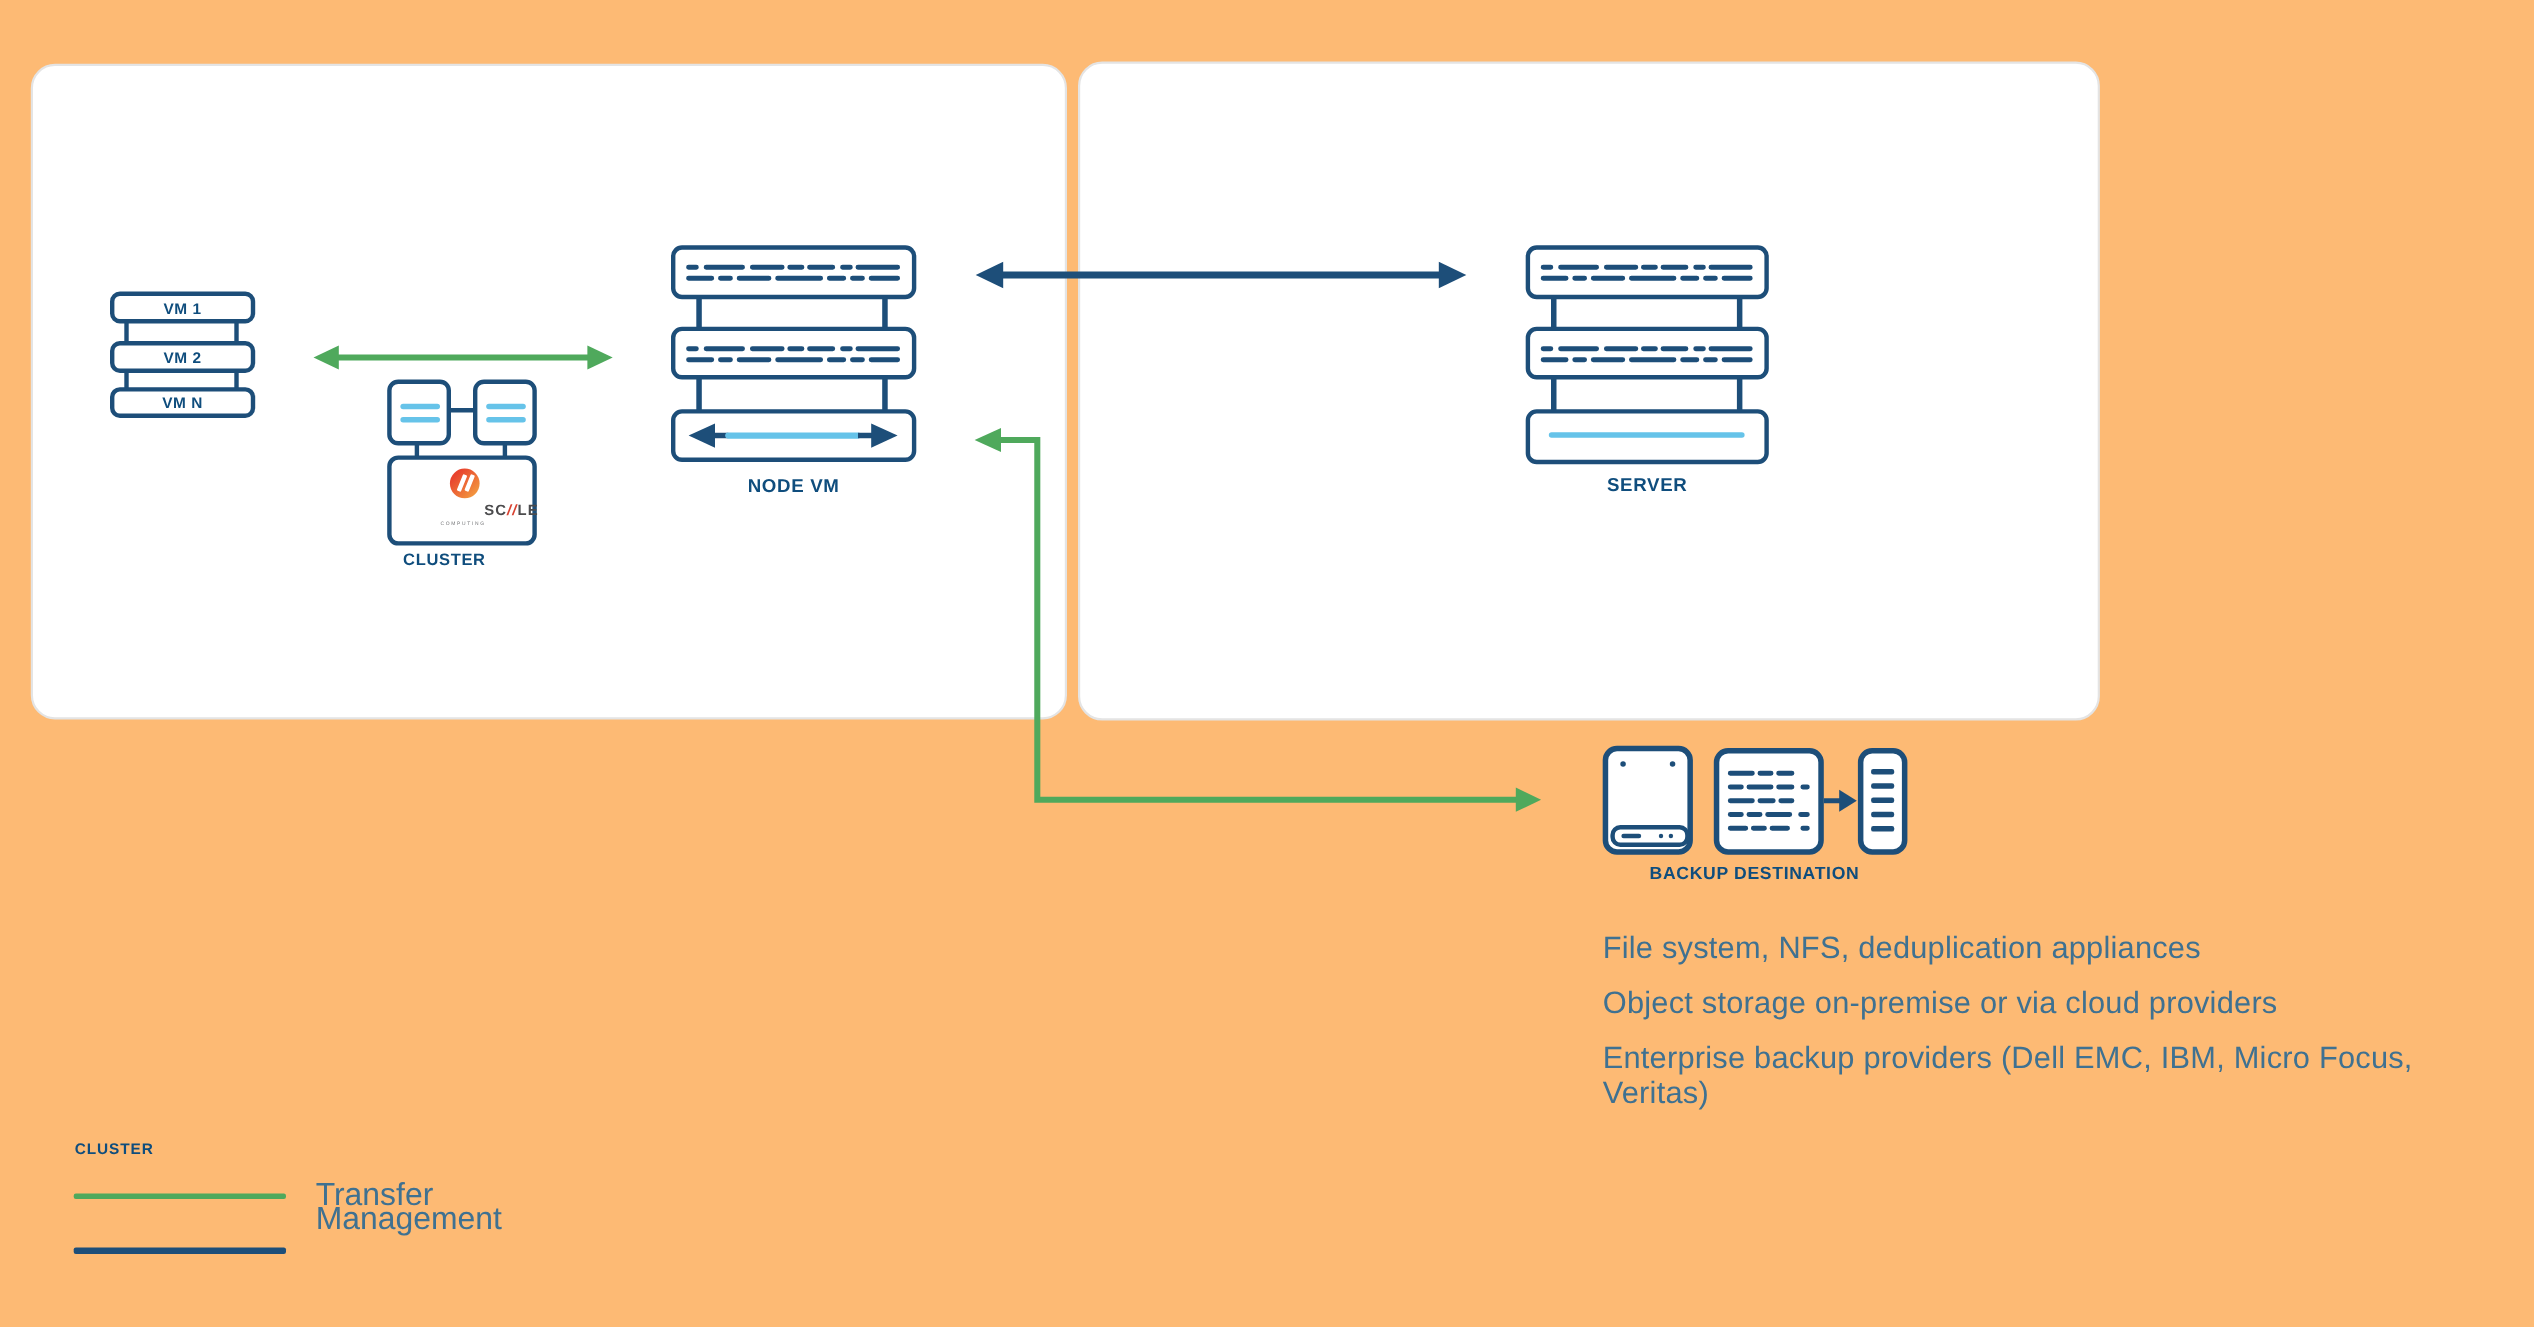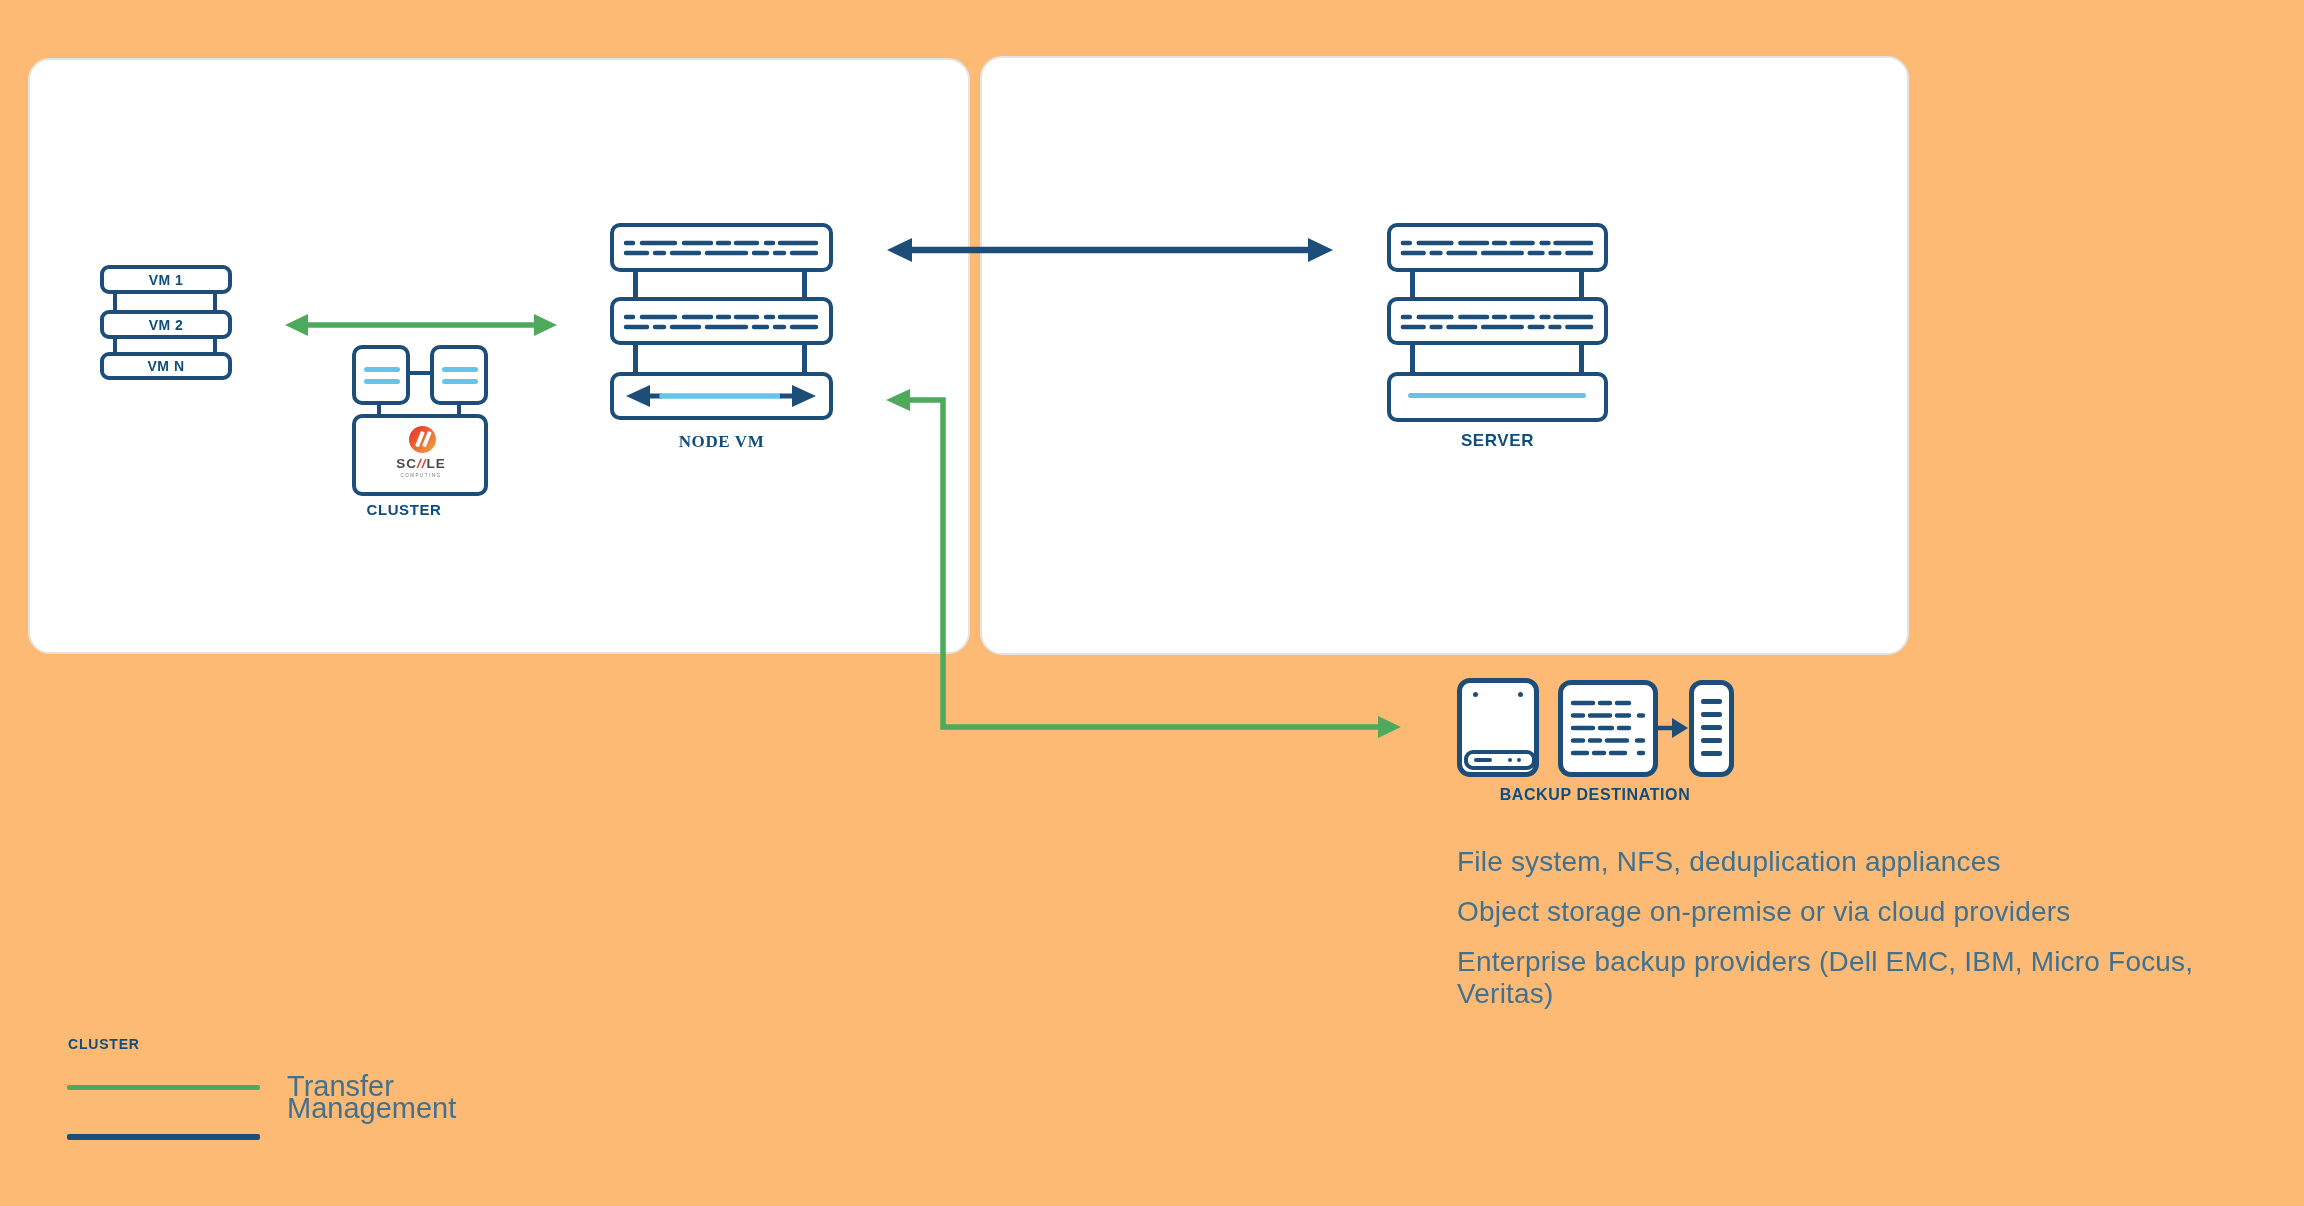--- a/index.html
+++ b/index.html
@@ -67,21 +67,21 @@
     </div>
     <div class="clusterbox" style="left:430px;top:345px;width:58px;height:60px;">
       <div class="blueline" style="left:8px;top:18px;width:36px;height:4.5px;"></div>
       <div class="blueline" style="left:8px;top:30px;width:36px;height:4.5px;"></div>
     </div>
     <div class="clusterbox" style="left:352px;top:414px;width:136px;height:82px;">
       <div class="logo-circle" style="left:53px;top:8px;width:27px;height:27px;">
         <div class="logo-bar" style="left:9px;top:5px;"></div>
         <div class="logo-bar" style="left:16px;top:5px;"></div>
       </div>
-      <div class="scale-word" style="left:0;top:38px;width:130px;"><span>SC</span><span class="red">//</span><span>LE</span></div>
+      <div class="scale-word" style="left:0;top:38px;width:130px;padding-left:44px;"><span>SC</span><span class="red">//</span><span>LE</span></div>
       <div class="computing-word" style="left:0;top:55px;width:130px;">COMPUTING</div>
     </div>
     <div class="navylabel" style="left:324px;top:501px;width:160px;font-size:15px;">CLUSTER</div>
   </div>
 
   <div>
     <div class="connbar" style="left:633px;top:268px;width:5px;height:33px;"></div>
     <div class="connbar" style="left:802px;top:268px;width:5px;height:33px;"></div>
     <div class="connbar" style="left:633px;top:341px;width:5px;height:35px;"></div>
     <div class="connbar" style="left:802px;top:341px;width:5px;height:35px;"></div>
@@ -99,21 +99,21 @@
     </div>
     <div class="slab" style="left:610px;top:372px;width:223px;height:48px;">
       <svg width="214" height="39" viewBox="0 0 214 39">
         <polygon points="12,20 36,9 36,31" fill="#1d4e79"></polygon>
         <line x1="34" y1="20" x2="48" y2="20" stroke="#1d4e79" stroke-width="5"></line>
         <line x1="48" y1="20" x2="166" y2="20" stroke="#66c3e9" stroke-width="5.5" stroke-linecap="round"></line>
         <line x1="166" y1="20" x2="180" y2="20" stroke="#1d4e79" stroke-width="5"></line>
         <polygon points="202,20 178,9 178,31" fill="#1d4e79"></polygon>
       </svg>
     </div>
-    <div class="navylabel" style="left:611px;top:432px;width:221px;font-size:17px;font-family:Liberation Serif, serif;">NODE VM</div>
+    <div class="navylabel" style="left:611px;top:432px;width:221px;font-size:17px;">NODE VM</div>
   </div>
 
   <svg class="abs" style="left:885px;top:236px;" width="450" height="28" viewBox="0 0 450 28">
     <polygon points="2,14 27,2 27,26" fill="#1d4e79"></polygon>
     <line x1="25" y1="14" x2="425" y2="14" stroke="#1d4e79" stroke-width="6.5"></line>
     <polygon points="448,14 423,2 423,26" fill="#1d4e79"></polygon>
   </svg>
 
   <div>
     <div class="connbar" style="left:1410px;top:268px;width:5px;height:33px;"></div>

